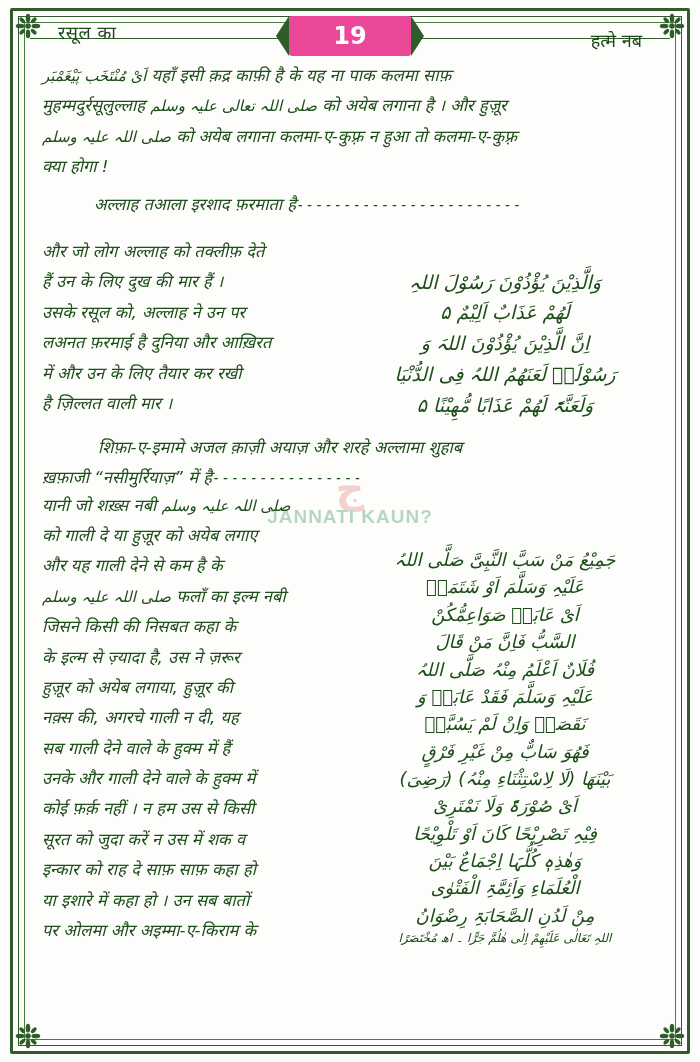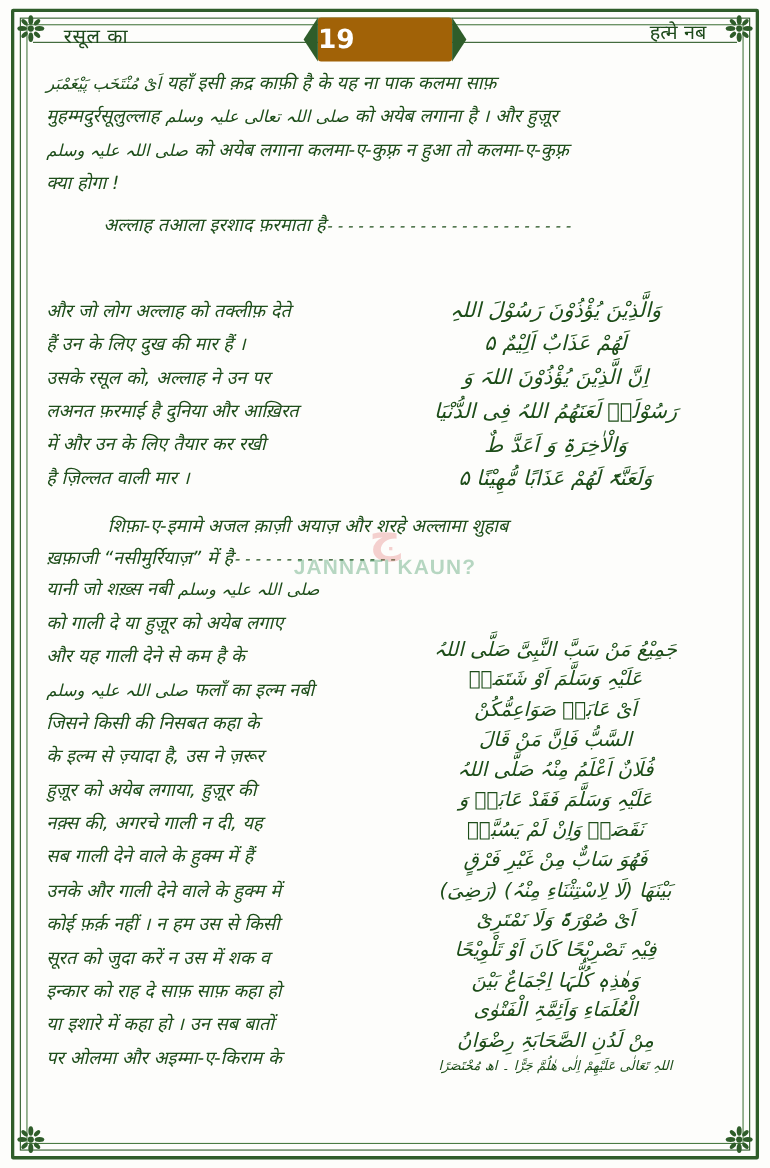--- a/index.html
+++ b/index.html
@@ -64,37 +64,37 @@
   .hdr-left {
     position: absolute;
     left: 28px; top: 4px;
     font-size: 18px;
     color: #1e4a1b;
     font-family: "DejaVu Sans", sans-serif;
     letter-spacing: .5px;
   }
   .hdr-right {
     position: absolute;
-    right: 28px; top: 0;
+    right: 28px; top: 12px;
     font-size: 18px;
     color: #1e4a1b;
     font-family: "DejaVu Sans", sans-serif;
     direction: rtl;
   }
   .page-num-badge {
     position: absolute;
     left: 50%;
     top: 0px;
     transform: translateX(-50%);
     width: 122px; height: 40px;
-    background: #a16207;
+    background: #ec4899;
     border-radius: 3px;
     display: flex;
     align-items: center;
-    justify-content: flex-start;
+    justify-content: center;
   }
   .page-num-badge::before,
   .page-num-badge::after {
     content: "";
     position: absolute;
     top: 50%;
     width: 0; height: 0;
     transform: translateY(-50%);
   }
   .page-num-badge::before {
@@ -334,21 +334,20 @@
         <p class="para">लअनत फ़रमाई है दुनिया और आख़िरत</p>
         <p class="para">में और उन के लिए तैयार कर रखी</p>
         <p class="para">है ज़िल्लत वाली मार ।</p>
       </div>
       <div class="col-right">
         <div class="ar-verse">
           <div>وَالَّذِیْنَ یُؤْذُوْنَ رَسُوْلَ اللہِ</div>
           <div>لَھُمْ عَذَابٌ اَلِیْمٌ ۵</div>
           <div>اِنَّ الَّذِیْنَ یُؤْذُوْنَ اللہَ وَ</div>
           <div>رَسُوْلَہٗ لَعَنَھُمُ اللہُ فِی الدُّنْیَا</div>
-          <div>وَالْاٰخِرَۃِ وَ اَعَدَّ طٌ</div>
           <div>وَلَعَنَّۃً لَھُمْ عَذَابًا مُّھِیْنًا ۵</div>
         </div>
       </div>
     </div>
 
     <p class="para" style="margin-top:14px;">
       <span class="indent"></span><span>शिफ़ा-ए-इमामे अजल क़ाज़ी अयाज़ और शरहे अल्लामा शुहाब</span>
     </p>
     <div class="sect-head" style="margin:0 0 4px 0;">
       <span>ख़फ़ाजी “नसीमुर्रियाज़” में है</span><span class="dashes divider-dashes">----------------</span>

